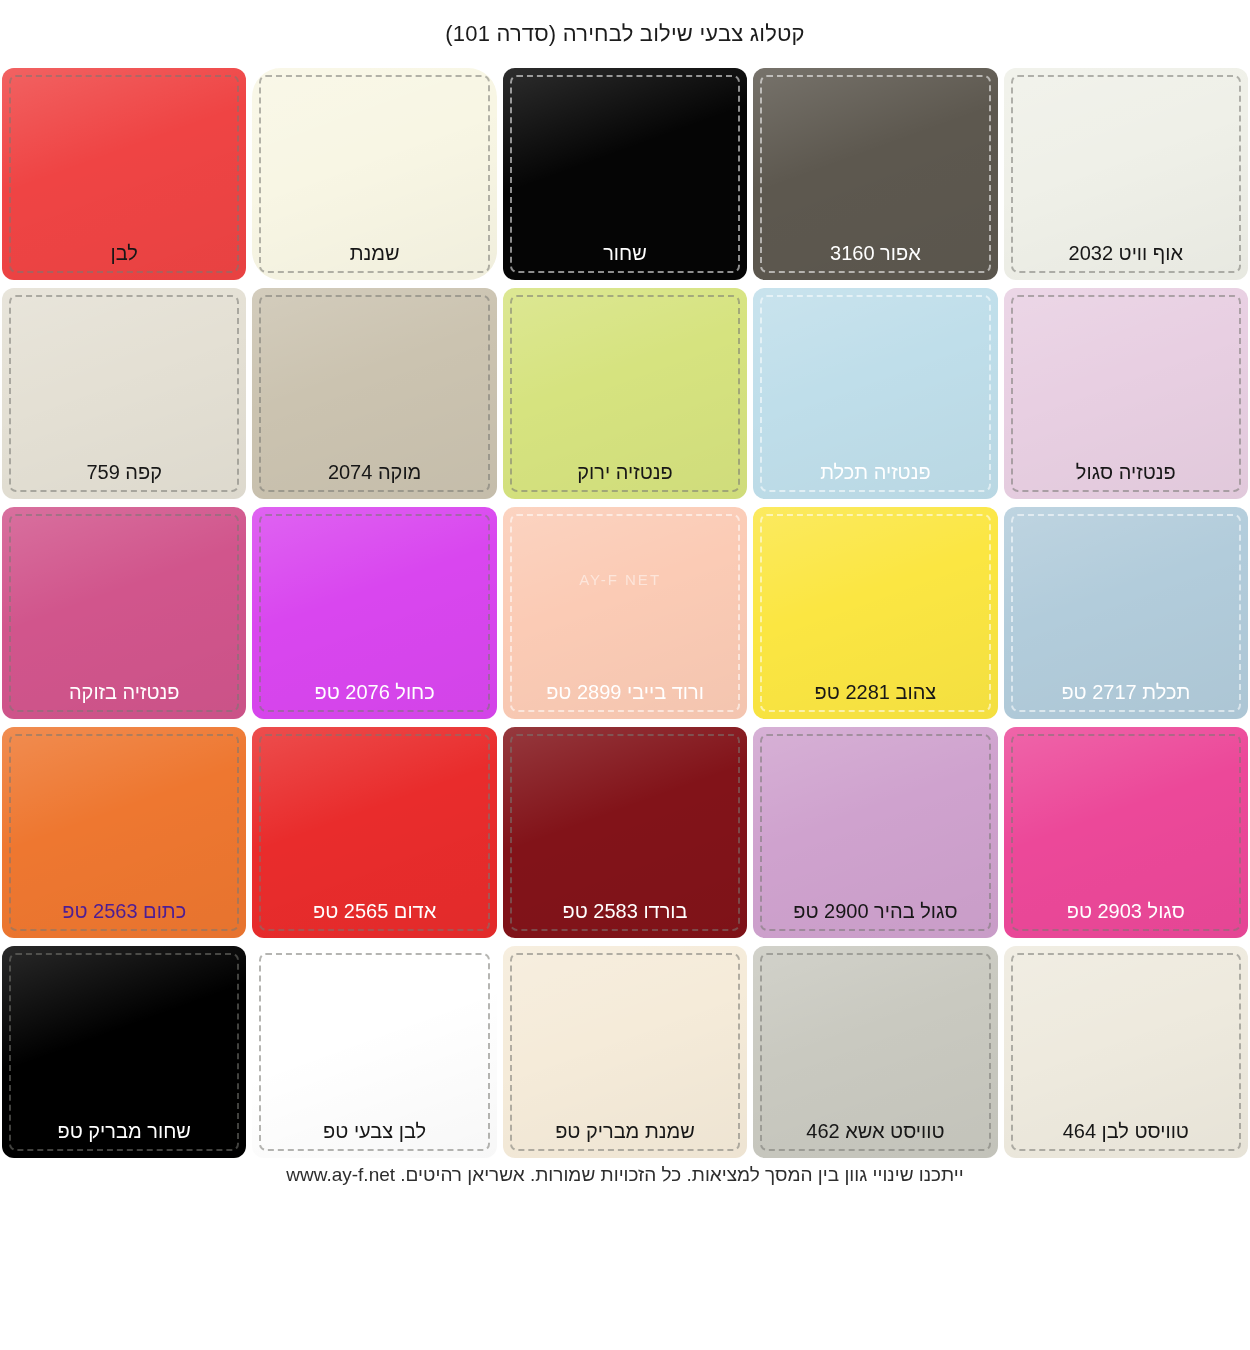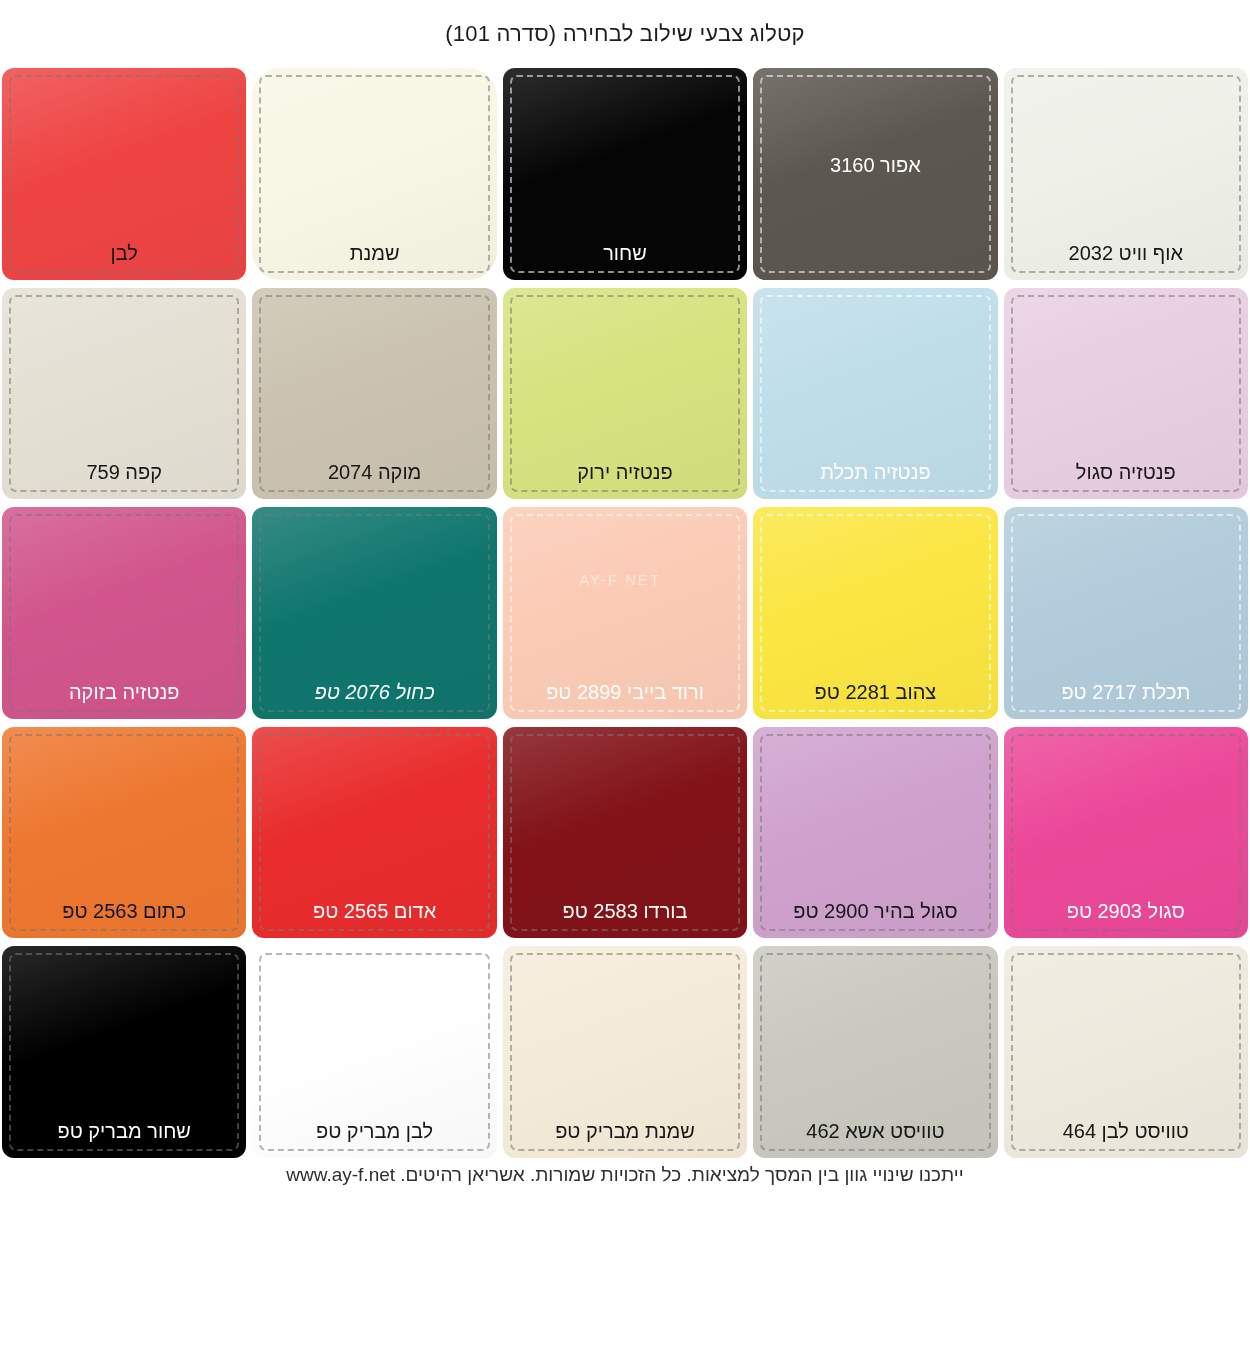--- a/index.html
+++ b/index.html
@@ -77,21 +77,21 @@
     position:relative;
     z-index:3;
     font-size:20px;
     line-height:1;
     padding-bottom:17px;
     direction:rtl;
     white-space:nowrap;
     color:#171717;
   }
   .swatch.on-dark .swatch-label{color:#ffffff;}
-  .swatch.tint-label .swatch-label{color:#0f172a;}
+  .swatch.tint-label .swatch-label{color:#4c1d95;}
   #footer-bar{
     flex:0 0 auto;
     height:34px;
     display:flex;align-items:center;justify-content:center;
   }
   #footer-note{
     font-size:19px;
     color:#2e2e2e;
     direction:rtl;
     white-space:nowrap;
@@ -105,21 +105,21 @@
   <div id="title-bar">
     <div id="catalog-title">קטלוג צבעי שילוב לבחירה (סדרה 101)</div>
   </div>
 
   <div id="swatch-grid">
       <div class="swatch light-stitch" style="background: rgb(239, 240, 232);">
         <div class="sheen"></div>
         <div class="stitch"></div>
         <div class="swatch-label">אוף וויט 2032</div>
       </div>
-      <div class="swatch on-dark" style="background: rgb(93, 88, 79); align-items: center;">
+      <div class="swatch on-dark" style="background: rgb(93, 88, 79);">
         <div class="sheen"></div>
         <div class="stitch"></div>
         <div class="swatch-label">אפור 3160</div>
       </div>
       <div class="swatch on-dark" style="background: rgb(5, 5, 5);">
         <div class="sheen"></div>
         <div class="stitch"></div>
         <div class="swatch-label">שחור</div>
       </div>
       <div class="swatch light-stitch" style="background: rgb(248, 246, 228); border-radius: 29px;">
@@ -166,21 +166,21 @@
         <div class="sheen"></div>
         <div class="stitch"></div>
         <div class="swatch-label">צהוב 2281 טפ</div>
       </div>
       <div class="swatch on-dark" style="background: rgb(251, 203, 181);">
         <div class="sheen"></div>
         <div class="stitch"></div>
         <div class="watermark">AY-F NET</div>
         <div class="swatch-label">ורוד בייבי 2899 טפ</div>
       </div>
-      <div class="swatch on-dark light-stitch" style="background: #0f766e; font-style: italic;">
+      <div class="swatch on-dark light-stitch" style="background: #d946ef;">
         <div class="sheen"></div>
         <div class="stitch"></div>
         <div class="swatch-label">כחול 2076 טפ</div>
       </div>
       <div class="swatch on-dark light-stitch" style="background: rgb(209, 85, 140);">
         <div class="sheen"></div>
         <div class="stitch"></div>
         <div class="swatch-label">פנטזיה בזוקה</div>
       </div>
       <div class="swatch on-dark light-stitch" style="background: #ec4899; justify-content: center;">
@@ -219,21 +219,21 @@
         <div class="swatch-label">טוויסט אשא 462</div>
       </div>
       <div class="swatch light-stitch" style="background: rgb(245, 235, 217);">
         <div class="sheen"></div>
         <div class="stitch"></div>
         <div class="swatch-label">שמנת מבריק טפ</div>
       </div>
       <div class="swatch light-stitch" style="background: rgb(255, 255, 255);">
         <div class="sheen"></div>
         <div class="stitch"></div>
-        <div class="swatch-label">לבן מבריק טפ</div>
+        <div class="swatch-label">לבן צבעי טפ</div>
       </div>
       <div class="swatch on-dark light-stitch" style="background: rgb(0, 0, 0);">
         <div class="sheen"></div>
         <div class="stitch"></div>
         <div class="swatch-label">שחור מבריק טפ</div>
       </div>
     </div>
 
   <div id="footer-bar">
     <div id="footer-note">ייתכנו שינויי גוון בין המסך למציאות. כל הזכויות שמורות. אשריאן רהיטים. www.ay-f.net</div>

